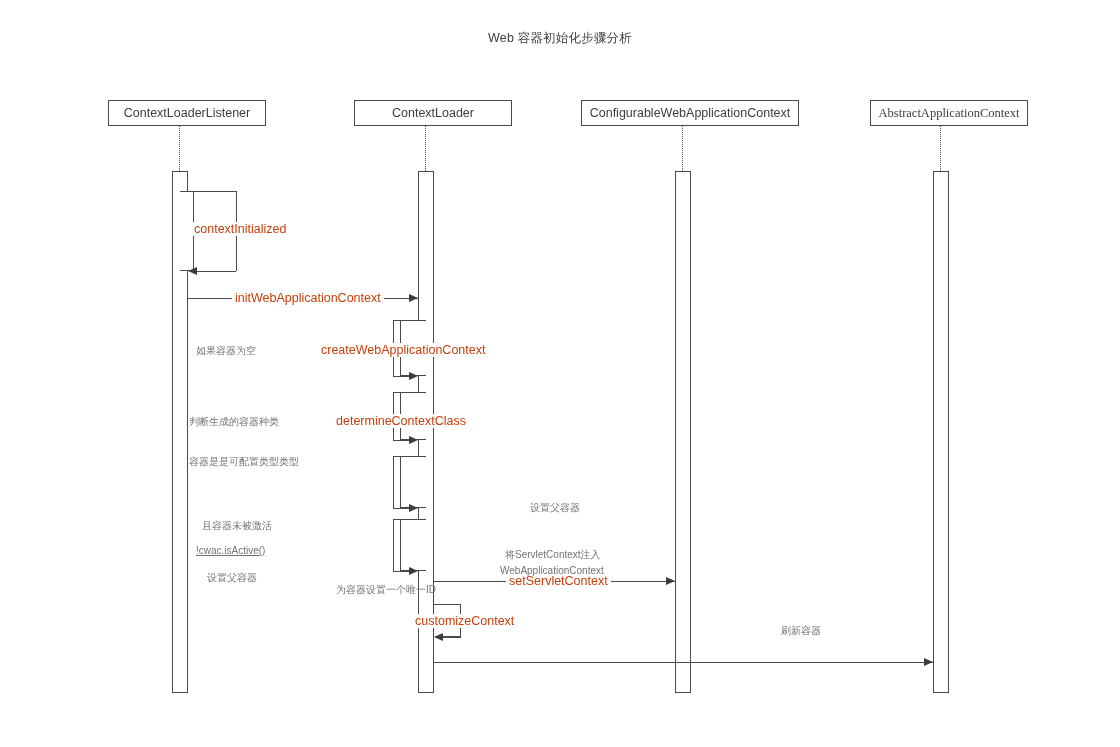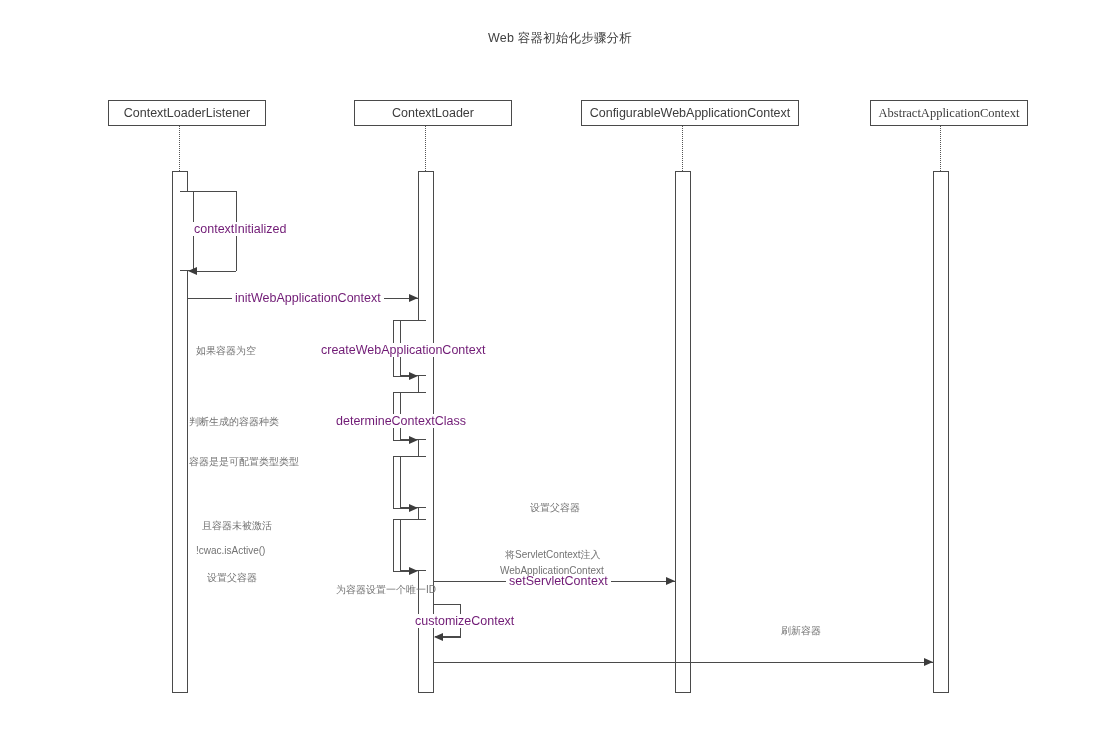--- a/index.html
+++ b/index.html
@@ -81,21 +81,21 @@
     position: absolute;
     width: 0; height: 0;
     border-top: 4.5px solid transparent;
     border-bottom: 4.5px solid transparent;
     border-right: 9px solid #3c3c3c;
   }
   
   .msg-label {
     position: absolute;
     font-size: 12.5px;
-    color: #701a75;
+    color: #c2410c;
     background: #ffffff;
     padding: 0 3px;
     white-space: nowrap;
     line-height: 14px;
   }
   .note-label {
     position: absolute;
     font-size: 10px;
     color: #737373;
     white-space: nowrap;
@@ -185,21 +185,21 @@
   <div class="arrow-left" style="left:434px; top:633px;"></div>
   <div class="msg-label" style="left:412px; top:614px;">customizeContext</div>
 
   <div class="msg-line" style="left:434px; top:662px; width:499px;"></div>
   <div class="arrow-right" style="left:924px; top:658px;"></div>
 
   <div class="note-label" style="left:196px; top:343px;">如果容器为空</div>
   <div class="note-label" style="left:189px; top:414px;">判断生成的容器种类</div>
   <div class="note-label" style="left:189px; top:454px;">容器是是可配置类型类型</div>
   <div class="note-label" style="left:202px; top:518px;">且容器未被激活</div>
-  <div class="note-label" style="left:196px; top:543px;">!cwac.isActive()</div>
+  <div class="note-label" style="left:196px; top:543px;text-decoration:underline;">!cwac.isActive()</div>
   <div class="note-label" style="left:207px; top:570px;">设置父容器</div>
   <div class="note-label" style="left:336px; top:534px;margin-top:48px;">为容器设置一个唯一ID</div>
   <div class="note-label" style="left:530px; top:500px;">设置父容器</div>
   <div class="note-label note-center" style="left:505px; top:547px;">将ServletContext注入</div>
   <div class="note-label note-center" style="left:500px; top:547px; top:548px; margin-top:15px;">WebApplicationContext</div>
   <div class="note-label" style="left:781px; top:623px;">刷新容器</div>
 
 </div>
 
 </body></html>

